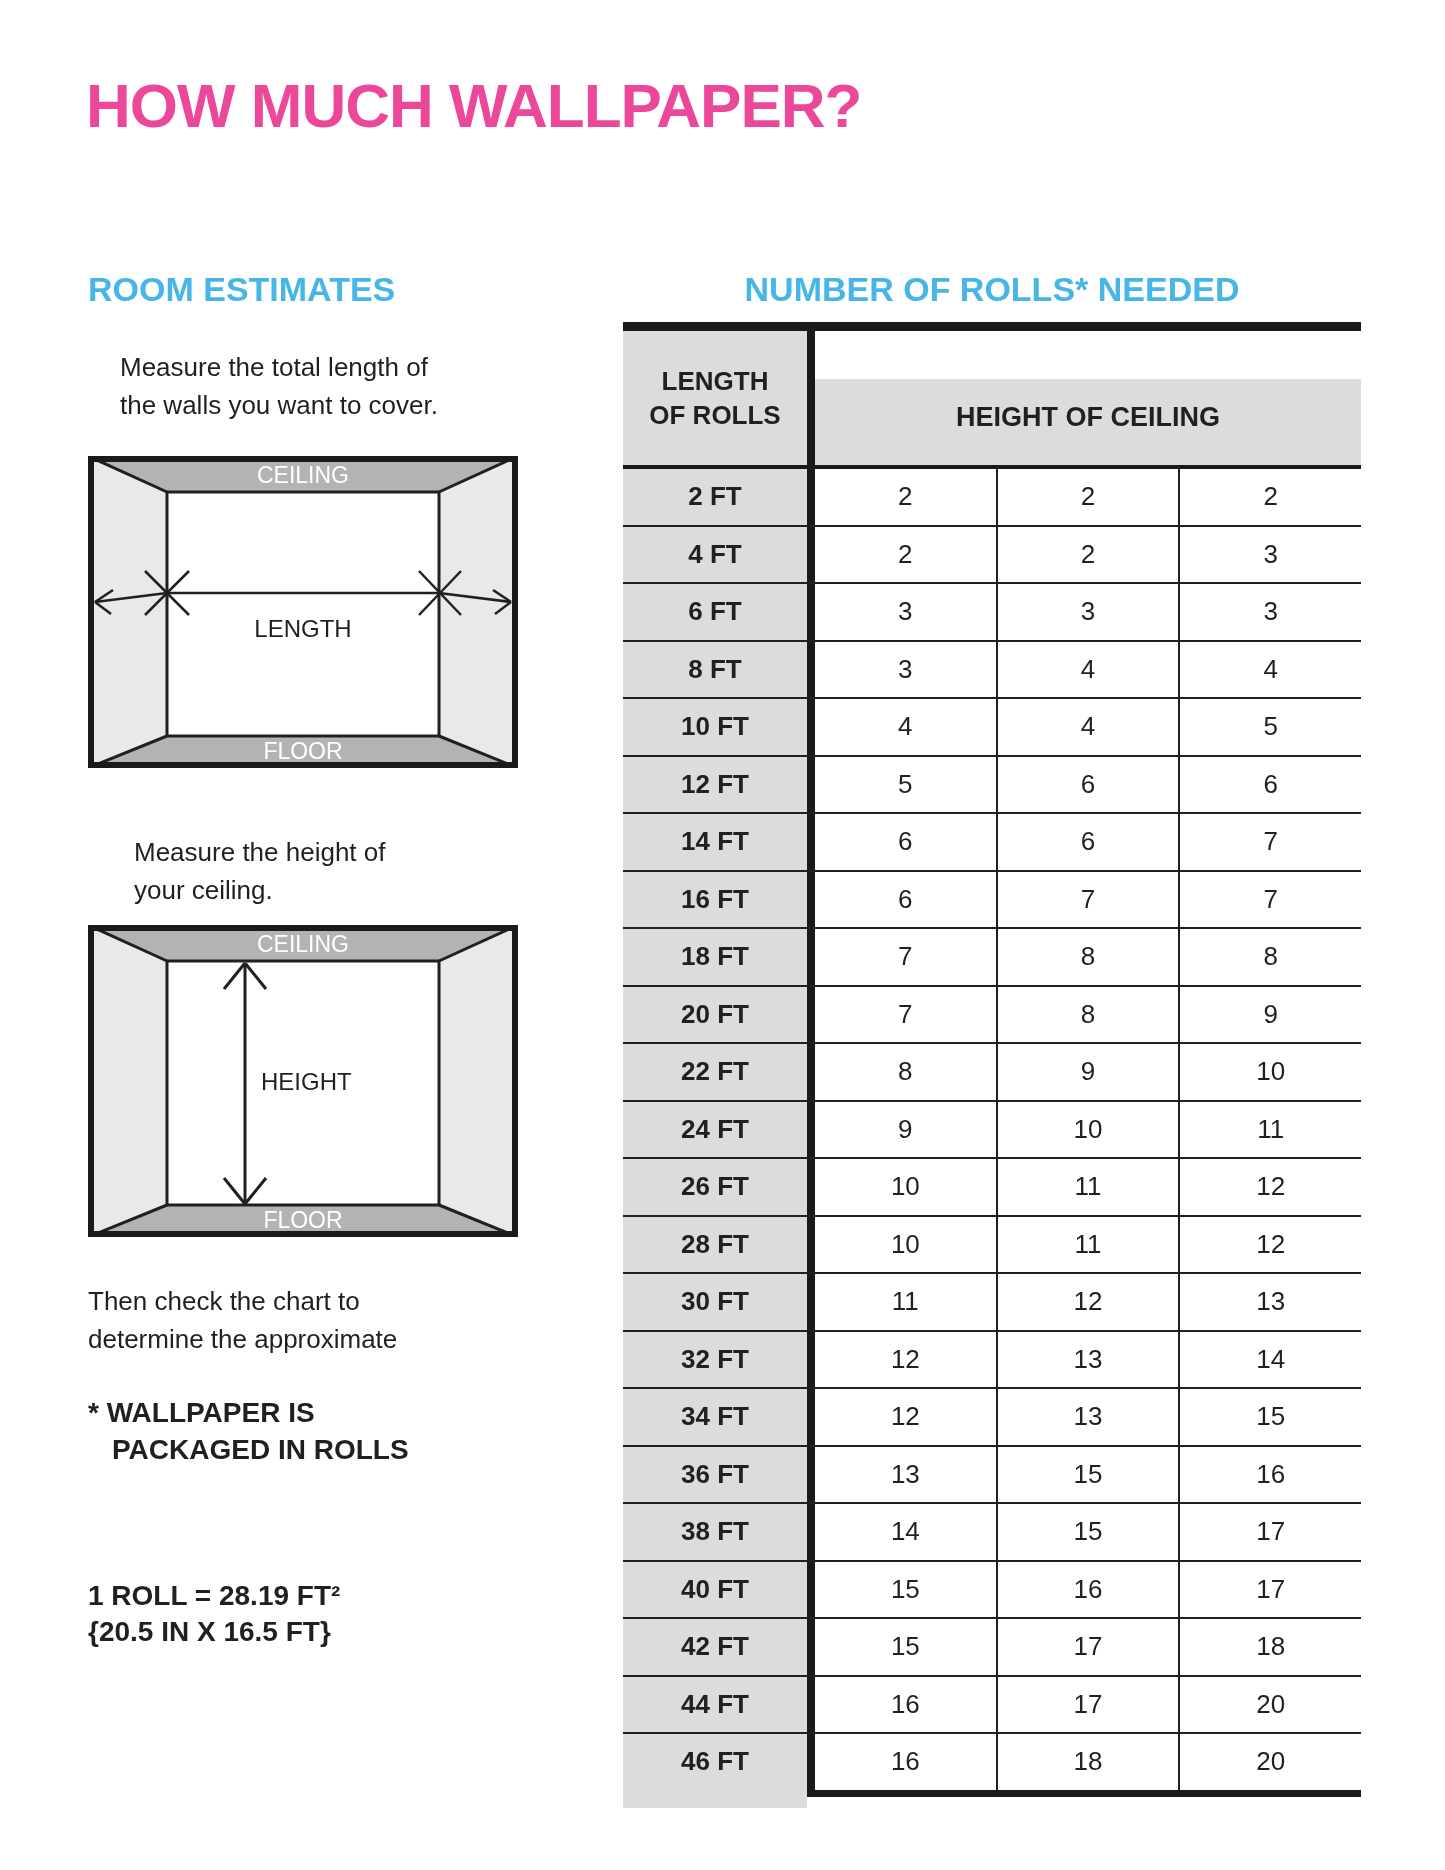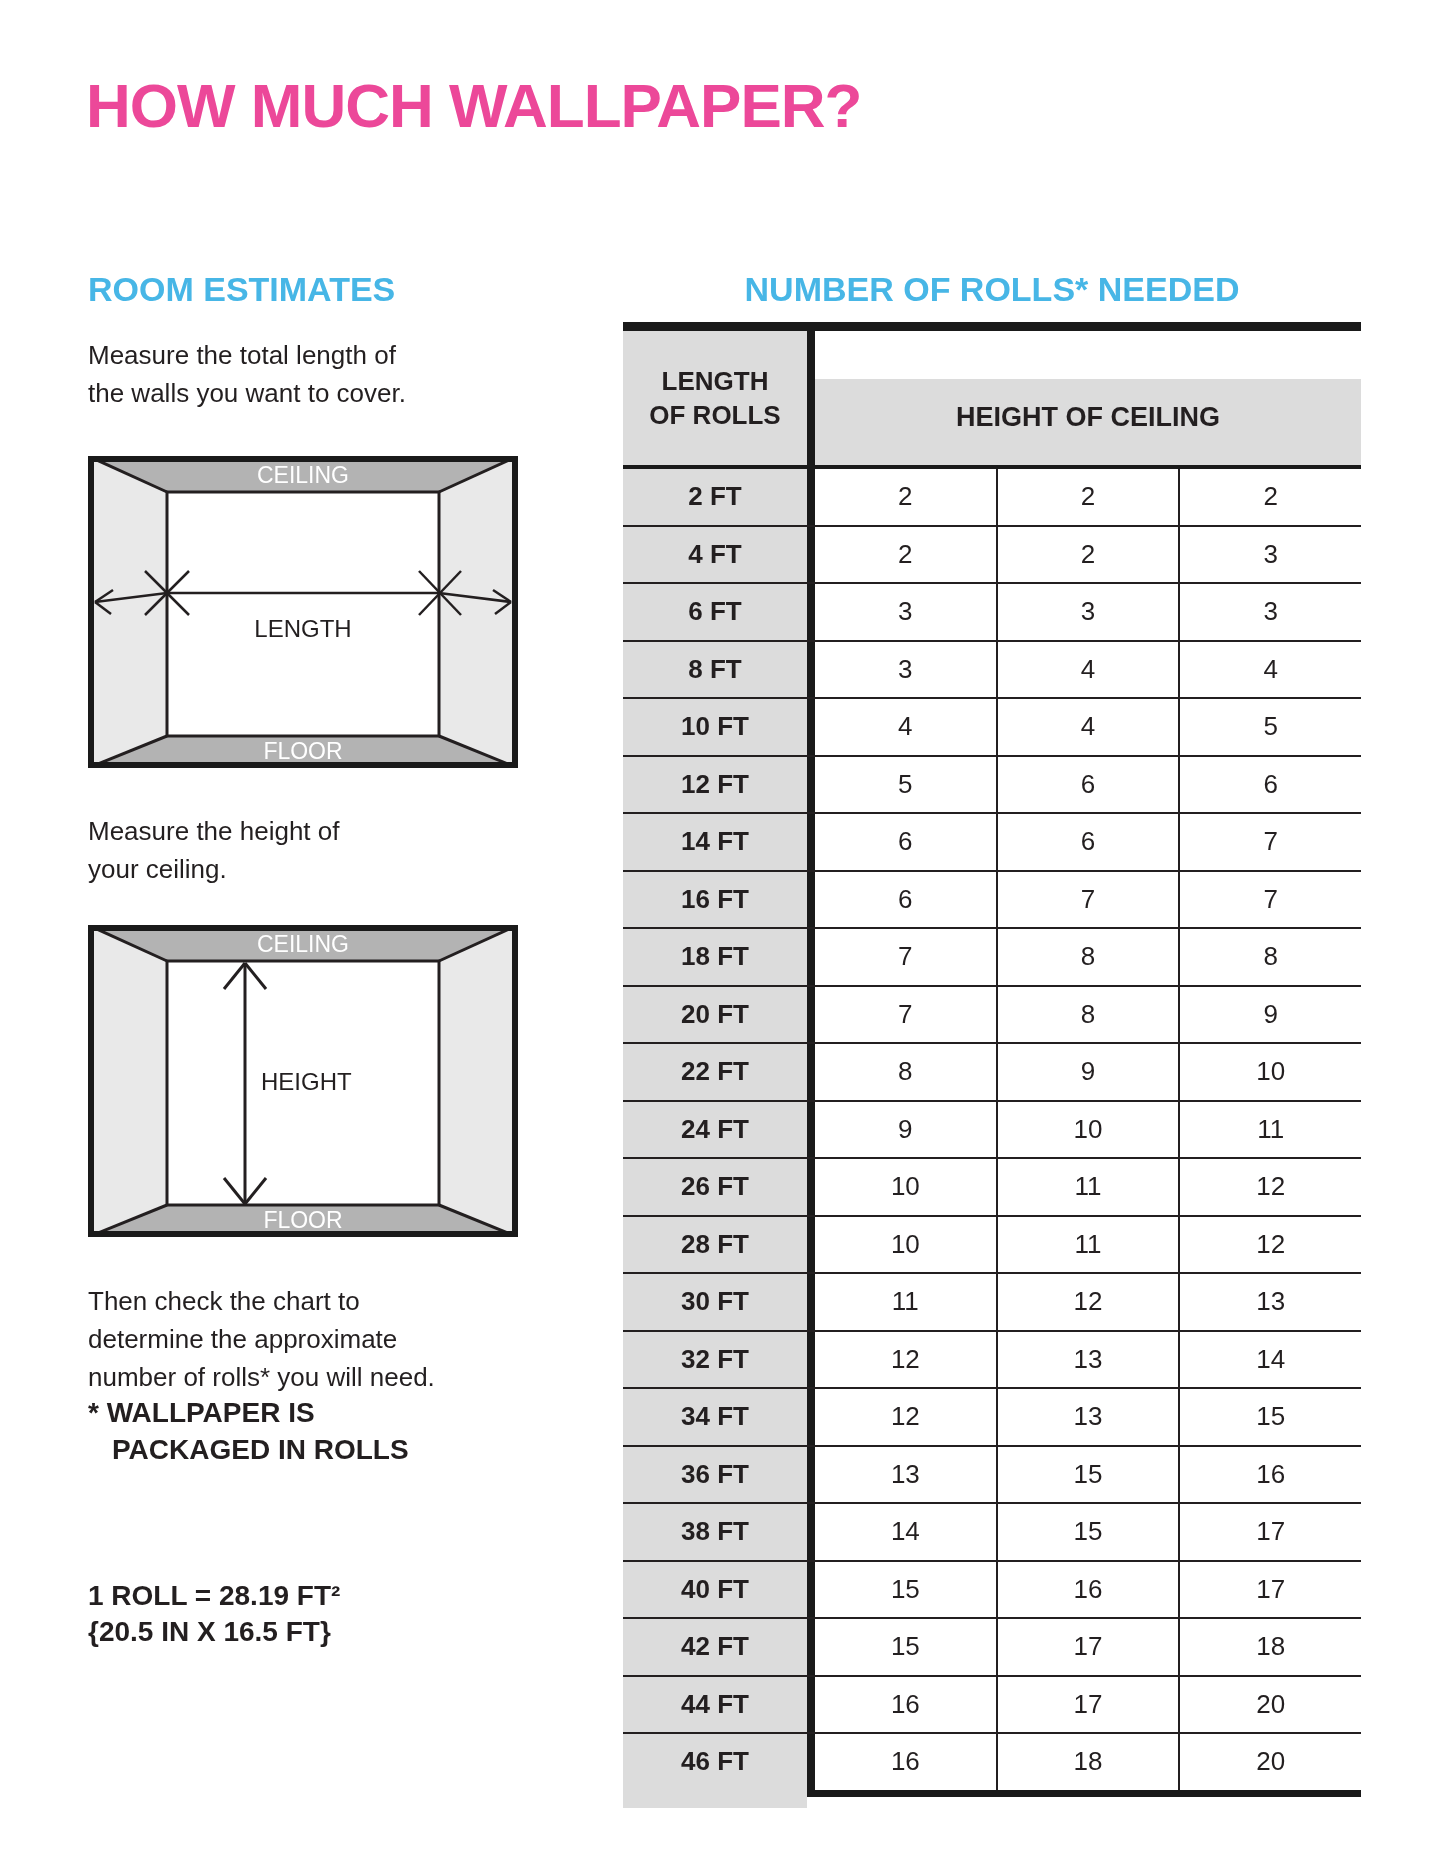--- a/index.html
+++ b/index.html
@@ -13,22 +13,22 @@
     font-size:62px; font-weight:bold; letter-spacing:-1px; color:#ec4899;
     white-space:nowrap;
   }
   .section-heading {
     position:absolute; top:270px; font-size:34px; font-weight:bold; color:#47B6E6;
     white-space:nowrap;
   }
   #room-estimates-heading { left:88px; }
   #rolls-heading { left:623px; width:738px; text-align:center; }
   .para { position:absolute; left:88px; font-size:26px; line-height:38px; }
-  #para1 { top:336px; }
-  #para2 { top:812px; }
+  #para1 { top:348px;margin-left:32px; }
+  #para2 { top:833px;margin-left:46px; }
   #para3 { top:1282px; }
   .diagram { position:absolute; left:88px; width:430px; height:312px; }
   #diagram1 { top:456px; }
   #diagram2 { top:925px; }
   .footnote { position:absolute; left:88px; top:1394px; font-size:28px; font-weight:bold; line-height:37px; }
   .footnote .indent { padding-left:24px; }
   .rollinfo { position:absolute; left:88px; top:1578px; font-size:28px; font-weight:bold; line-height:36px; }
 
   
   .wtable { position:absolute; left:623px; top:322px; width:738px; }
@@ -131,21 +131,20 @@
     </g>
     <rect x="3" y="3" width="424" height="306" fill="none" stroke="#1A1A1A" stroke-width="6"></rect>
     <text x="215" y="27" text-anchor="middle" font-size="23" fill="#ffffff">CEILING</text>
     <text x="215" y="303" text-anchor="middle" font-size="23" fill="#ffffff">FLOOR</text>
     <text x="173" y="165" text-anchor="start" font-size="24" fill="#231F20">HEIGHT</text>
   </svg>
 
   <div class="para" id="para3">
     <div>Then check the chart to</div>
     <div>determine the approximate</div>
-    <div>number of rolls* you will need.</div>
   </div>
 
   <div class="footnote">
     <div>* WALLPAPER IS</div>
     <div class="indent">PACKAGED IN ROLLS</div>
   </div>
 
   <div class="rollinfo">
     <div>1 ROLL = 28.19 FT²</div>
     <div>{20.5 IN X 16.5 FT}</div>

